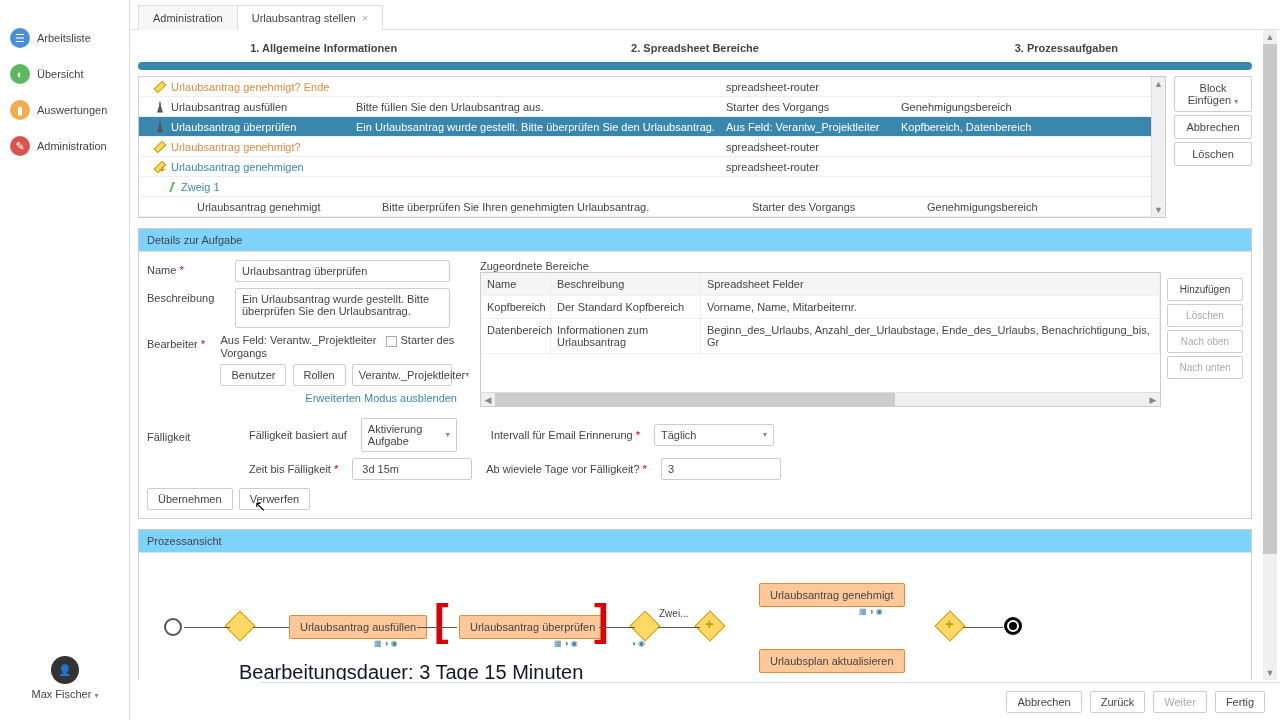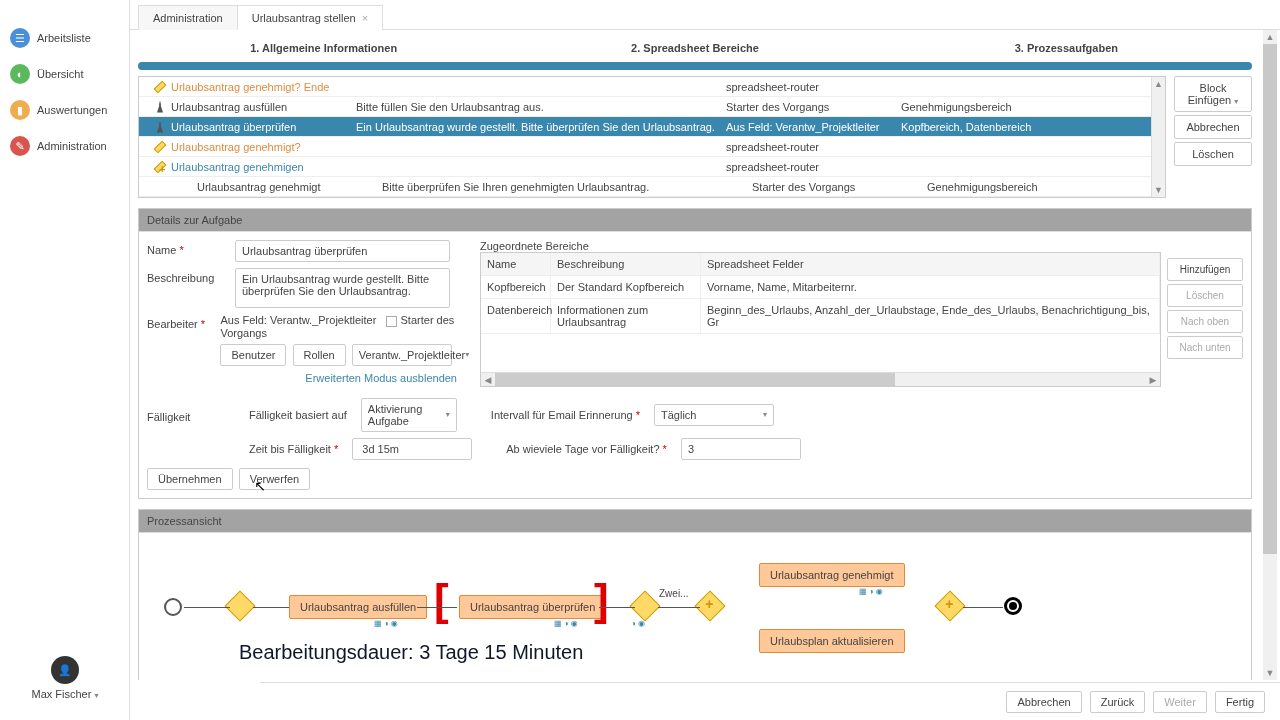--- a/index.html
+++ b/index.html
@@ -40,21 +40,21 @@
 .person-ic{display:inline-block;width:12px;height:12px;background:#555;clip-path:polygon(50% 0,65% 30%,65% 45%,100% 100%,0 100%,35% 45%,35% 30%)}
 .plus-gw{display:inline-block;width:12px;height:12px;background:#ffd966;border:1px solid #c90;transform:rotate(45deg);position:relative}
 .plus-gw::after{content:"+";position:absolute;transform:rotate(-45deg);left:2px;top:-1px;color:#c90;font-weight:bold}
 .branch-ic{display:inline-block;width:14px;height:10px;border-top:2px solid #5cb85c;border-left:2px solid #5cb85c;transform:skewX(-20deg)}
 .scrollbar-v{position:absolute;right:0;top:0;bottom:0;width:14px;background:#f0f0f0;border-left:1px solid #ddd}
 .scroll-arrow{height:14px;text-align:center;color:#888;font-size:9px;line-height:14px}
 .side-buttons{position:absolute;right:0;top:70px;width:78px}
 .side-btn{display:block;width:100%;border:1px solid #ccc;background:#fff;padding:5px 3px;margin-bottom:3px;text-align:center;cursor:pointer;border-radius:2px}
 .side-btn.disabled{color:#aaa}
 .panel{border:1px solid #ccc;margin-top:10px}
-.panel-hdr{background:#a3a3a3;padding:5px 8px;border-bottom:1px solid #ddd}
+.panel-hdr{background:#7dd3fc;padding:5px 8px;border-bottom:1px solid #ddd}
 .panel-body{padding:8px}
 .detail-grid{display:flex;gap:23px}
 .left-col{width:310px}
 .right-col{flex:1;display:flex;gap:6px}
 .frow{display:flex;margin-bottom:6px;align-items:flex-start}
 .flabel{width:88px;padding-top:4px}
 .req{color:#c00}
 .inp{border:1px solid #ccc;padding:4px 6px;border-radius:2px;background:#fff}
 .inp-txt{width:215px}
 .ta{width:215px;height:40px;resize:none;position:relative}
@@ -177,20 +177,29 @@
               <div class="grid-row">
                 <div class="cell-icon indent1">
                   <span class="plus-gw"></span>
                 </div>
                 <div class="cell-name"><span class="link">Urlaubsantrag genehmigen</span></div>
                 <div class="cell-desc"><span></span></div>
                 <div class="cell-assig"><span>spreadsheet-router</span></div>
                 <div class="cell-area"><span></span></div>
               </div>
               <div class="grid-row">
+                <div class="cell-icon indent2">
+                  <span class="branch-ic"></span>
+                </div>
+                <div class="cell-name"><span class="link">Zweig 1</span></div>
+                <div class="cell-desc"><span></span></div>
+                <div class="cell-assig"><span></span></div>
+                <div class="cell-area"><span></span></div>
+              </div>
+              <div class="grid-row">
                 <div class="cell-icon indent3">
                   <span class="person-ic"></span>
                 </div>
                 <div class="cell-name"><span class="">Urlaubsantrag genehmigt</span></div>
                 <div class="cell-desc"><span>Bitte überprüfen Sie Ihren genehmigten Urlaubsantrag.</span></div>
                 <div class="cell-assig"><span>Starter des Vorgangs</span></div>
                 <div class="cell-area"><span>Genehmigungsbereich</span></div>
               </div>
             </div>
           <div class="scrollbar-v">
@@ -281,21 +290,21 @@
           <span style="margin-left:20px"><span>Intervall für Email Erinnerung</span> <span class="req">*</span></span>
           <span class="sel" style="width:120px">
               <span>Täglich</span>
               <span class="caret">▾</span>
             </span>
         </div>
         <div class="faell-row">
           <div class="flabel"></div>
           <span><span>Zeit bis Fälligkeit</span> <span class="req">*</span></span>
           <input class="inp" style="width: 120px; padding-left: 9px;" value="3d 15m">
-          <span style="margin-left:20px"><span>Ab wieviele Tage vor Fälligkeit?</span> <span class="req">*</span></span>
+          <span style=""><span>Ab wieviele Tage vor Fälligkeit?</span> <span class="req">*</span></span>
           <input class="inp" style="width: 120px;" value="3">
         </div>
 
         <div class="action-btns">
           <button class="btn">Übernehmen</button>
           <button class="btn">Verwerfen</button>
           <span class="cursor-ic" style="position:relative;left:-62px;top:8px">↖</span>
         </div>
       </div>
     </div>

